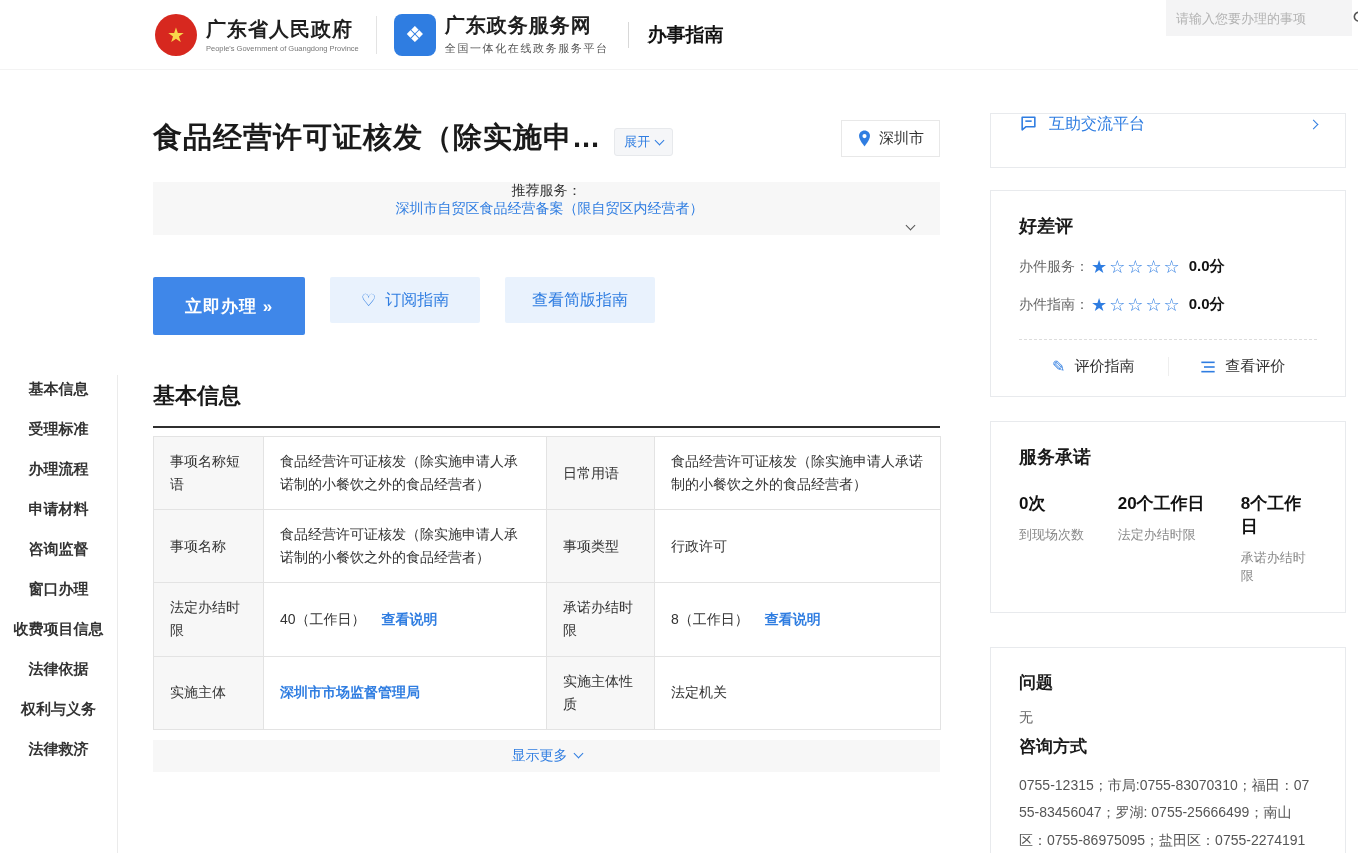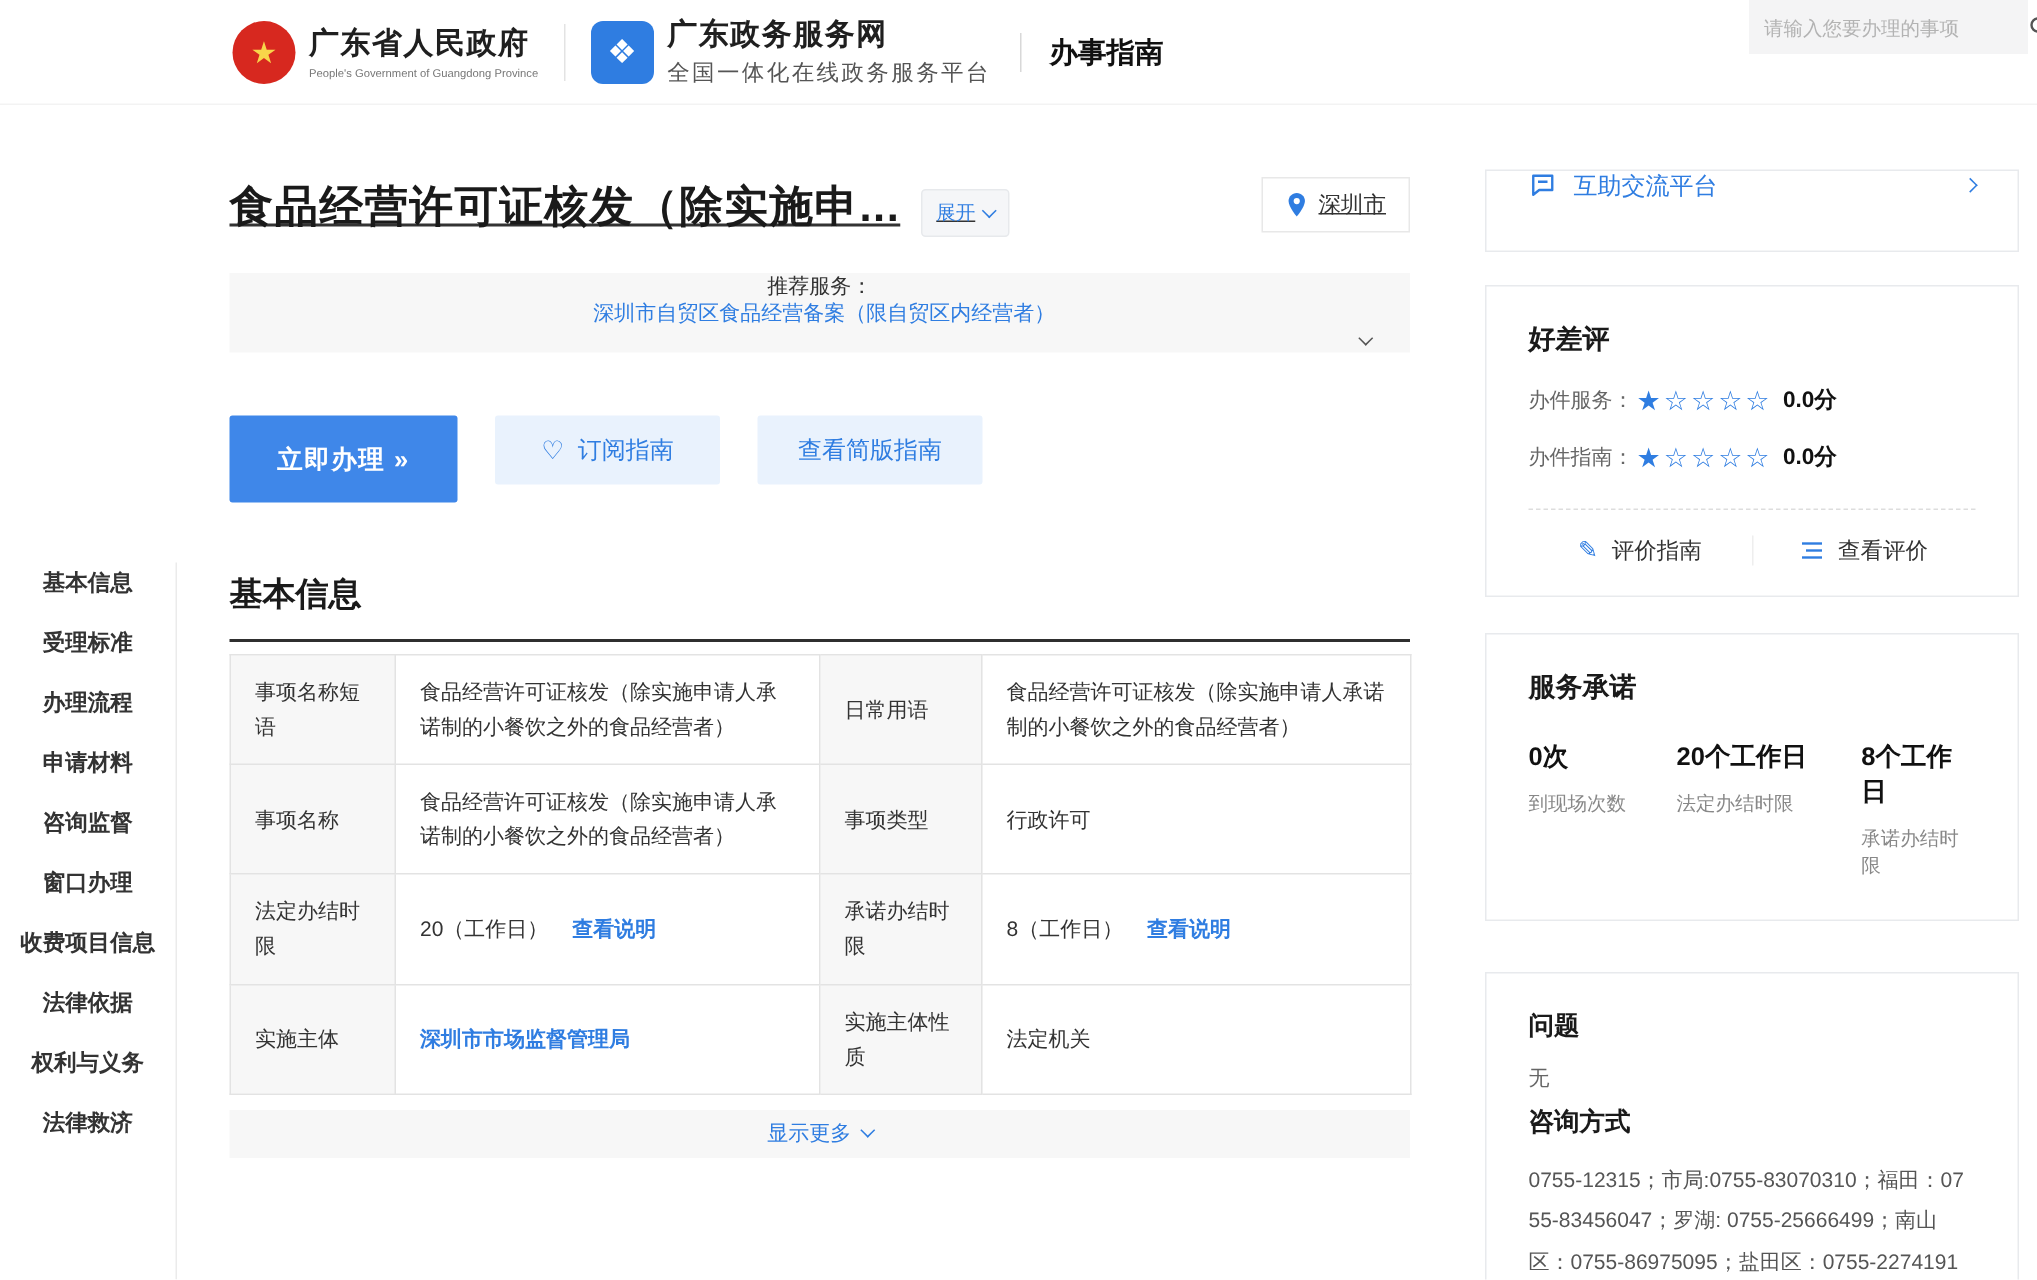--- a/index.html
+++ b/index.html
@@ -7,21 +7,21 @@
     font-family:"Liberation Sans","DejaVu Sans",sans-serif; color:#333; }
 
   
   .header { position:relative; height:70px; background:#fff; border-bottom:1px solid #f3f3f3; }
   .header-inner { display:flex; align-items:center; height:70px; padding-left:155px; }
   .emblem { width:42px; height:42px; border-radius:50%; background:#d7281f; color:#f8d64a;
     display:flex; align-items:center; justify-content:center; font-size:20px; flex:0 0 auto; }
   .logo-text { margin-left:9px; }
   .logo-title { font-size:20px; font-weight:700; color:#1f1f1f; letter-spacing:1px; line-height:1.15; }
   .logo-sub-en { font-size:7.5px; color:#777; margin-top:3px; }
-  .logo-sub-cn { font-size:15px; color:#555; margin-top:4px; letter-spacing:1.6px; }
+  .logo-sub-cn { font-size:11px; color:#555; margin-top:4px; letter-spacing:1.6px; }
   .v-div { width:1px; height:38px; background:#e3e3e3; margin:0 17px; }
   .v-div2 { width:1px; height:26px; background:#d8d8d8; margin:0 19px; }
   .portal-icon { width:42px; height:42px; border-radius:8px; background:#2f7de1; color:#fff;
     display:flex; align-items:center; justify-content:center; font-size:22px; flex:0 0 auto; }
   .guide-label { font-size:19px; font-weight:700; color:#111; }
   .search-box { position:absolute; top:0; right:6px; width:186px; height:36px; background:#f4f4f5;
     display:flex; align-items:center; padding:0 10px; }
   .search-box input { flex:1; border:0; outline:0; background:transparent; font-size:13px; color:#333;
     font-family:"Liberation Sans","DejaVu Sans",sans-serif; }
   .search-box input::placeholder { color:#b3b3b3; }
@@ -30,21 +30,21 @@
   .layout { position:relative; width:1358px; height:783px; }
 
   
   .side-nav { position:absolute; left:0; top:305px; width:118px; height:478px;
     border-right:1px solid #ebebeb; padding-top:6px; }
   .nav-item { text-align:center; font-size:15px; font-weight:700; color:#333; line-height:16px;
     margin-bottom:24px; cursor:pointer; }
 
   
   .main-col { position:absolute; left:153px; top:28px; width:787px; }
-  .title-row { display:flex; margin-top:20px;text-decoration:underline; }
+  .title-row { display:flex; align-items:center; margin-top:20px; }
   .page-title { font-size:29px; font-weight:700; color:#1a1a1a; letter-spacing:1px; }
   .expand-btn { margin-left:14px; margin-top:8px; padding:4px 9px; background:#f5f6f8;
     border:1px solid #e7e9ec; border-radius:3px; color:#2f7de1; font-size:13px;
     display:inline-flex; align-items:center; gap:6px; cursor:pointer; }
   .city-box { margin-left:auto; border:1px solid #e8e8e8; height:37px; padding:0 15px;
     display:flex; align-items:center; gap:7px; font-size:15px; color:#333; cursor:pointer; }
 
   .recommend-bar { margin-top:24px; background:#f7f7f7; height:53px; display:flex;
     align-items:center; padding:0 26px; font-size:14px;flex-direction:column; }
   .recommend-label { color:#333; }
@@ -214,21 +214,21 @@
           </tr>
           <tr>
             <td class="lbl">事项名称</td>
             <td>食品经营许可证核发（除实施申请人承诺制的小餐饮之外的食品经营者）</td>
             <td class="lbl">事项类型</td>
             <td>行政许可</td>
           </tr>
           <tr>
             <td class="lbl">法定办结时限</td>
             <td>
-              <span>20（工作日）</span>
+              <span>40（工作日）</span>
               <a class="tlink lnk-gap">查看说明</a>
             </td>
             <td class="lbl">承诺办结时限</td>
             <td>
               <span>8（工作日）</span>
               <a class="tlink lnk-gap">查看说明</a>
             </td>
           </tr>
           <tr>
             <td class="lbl">实施主体</td>

